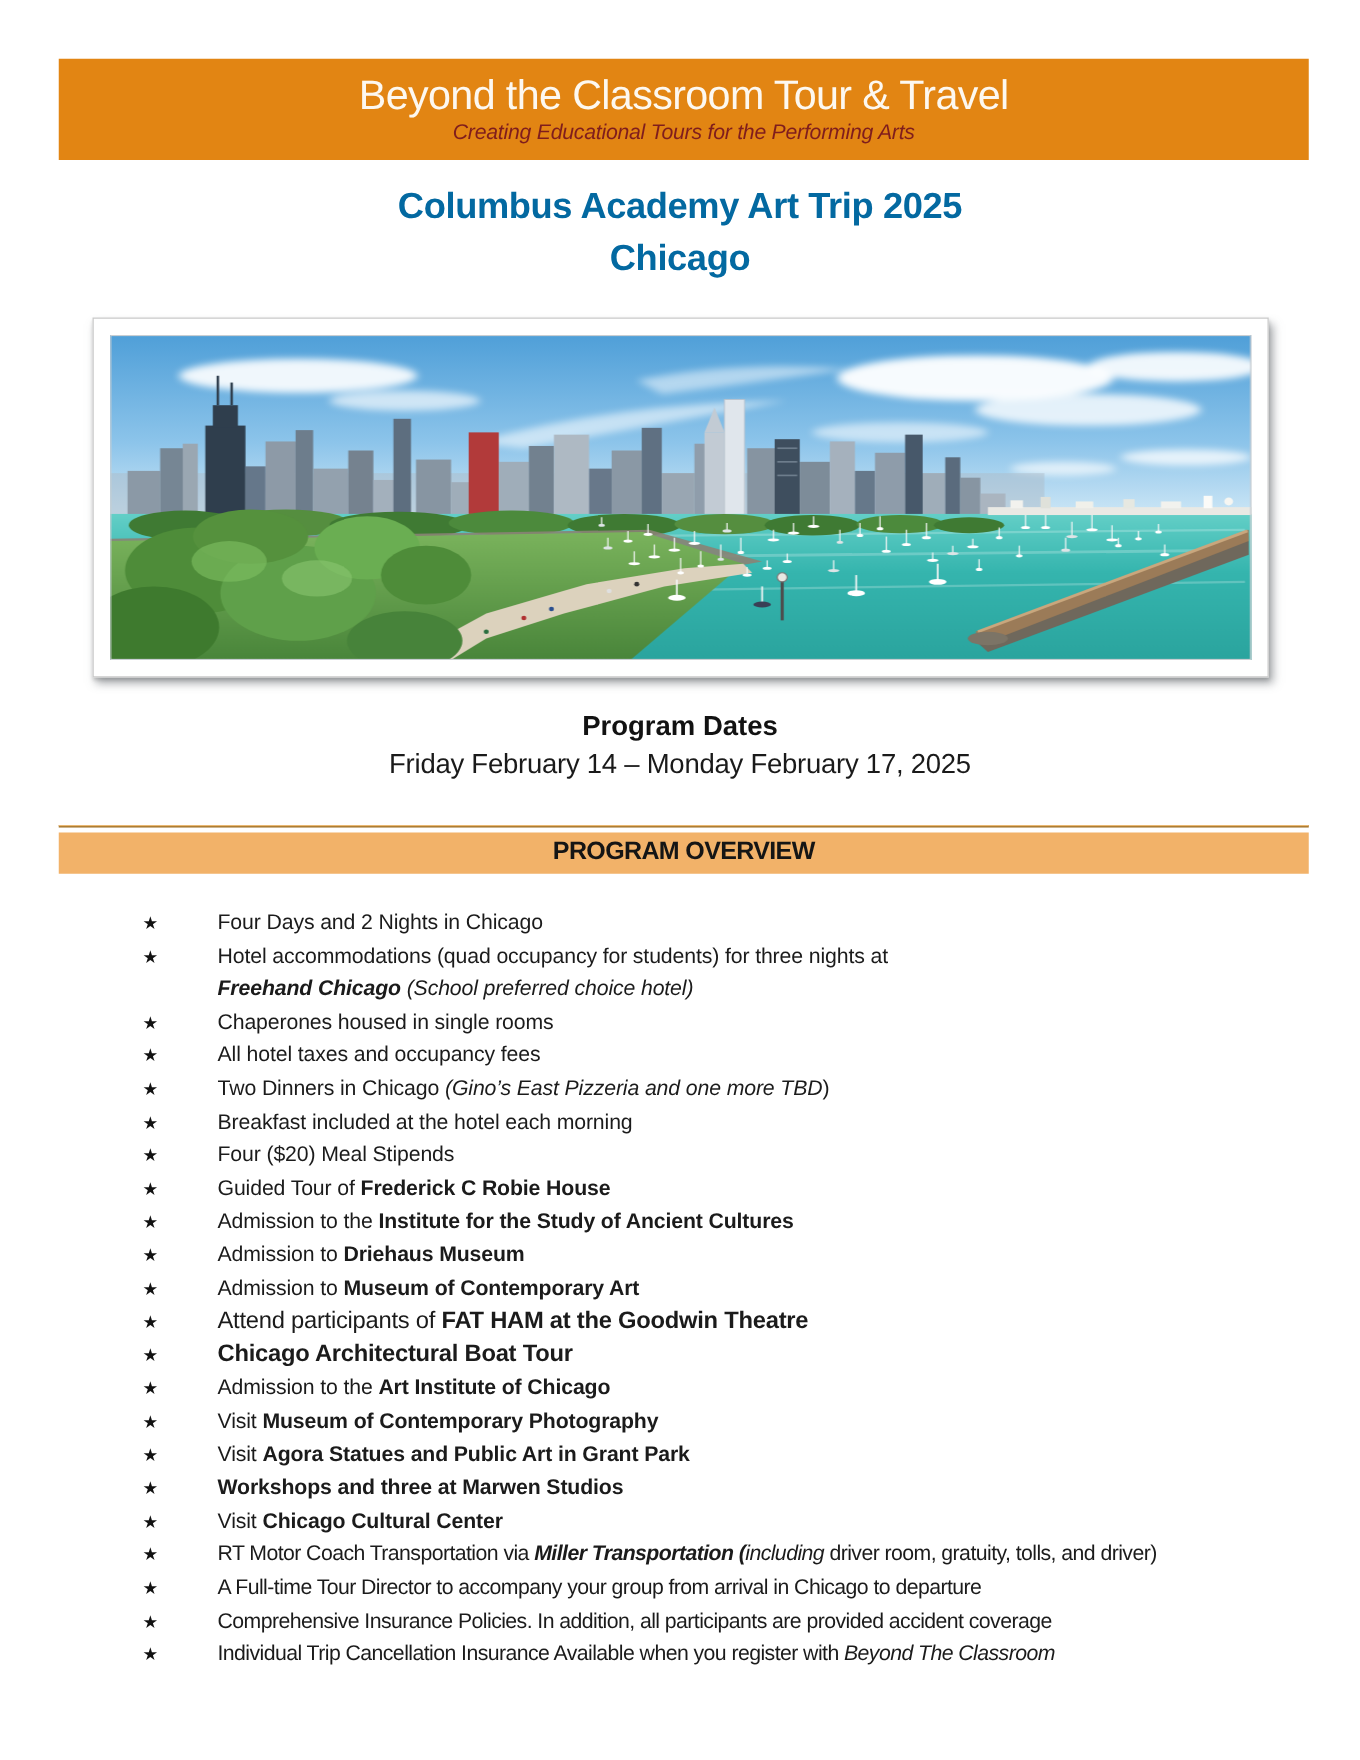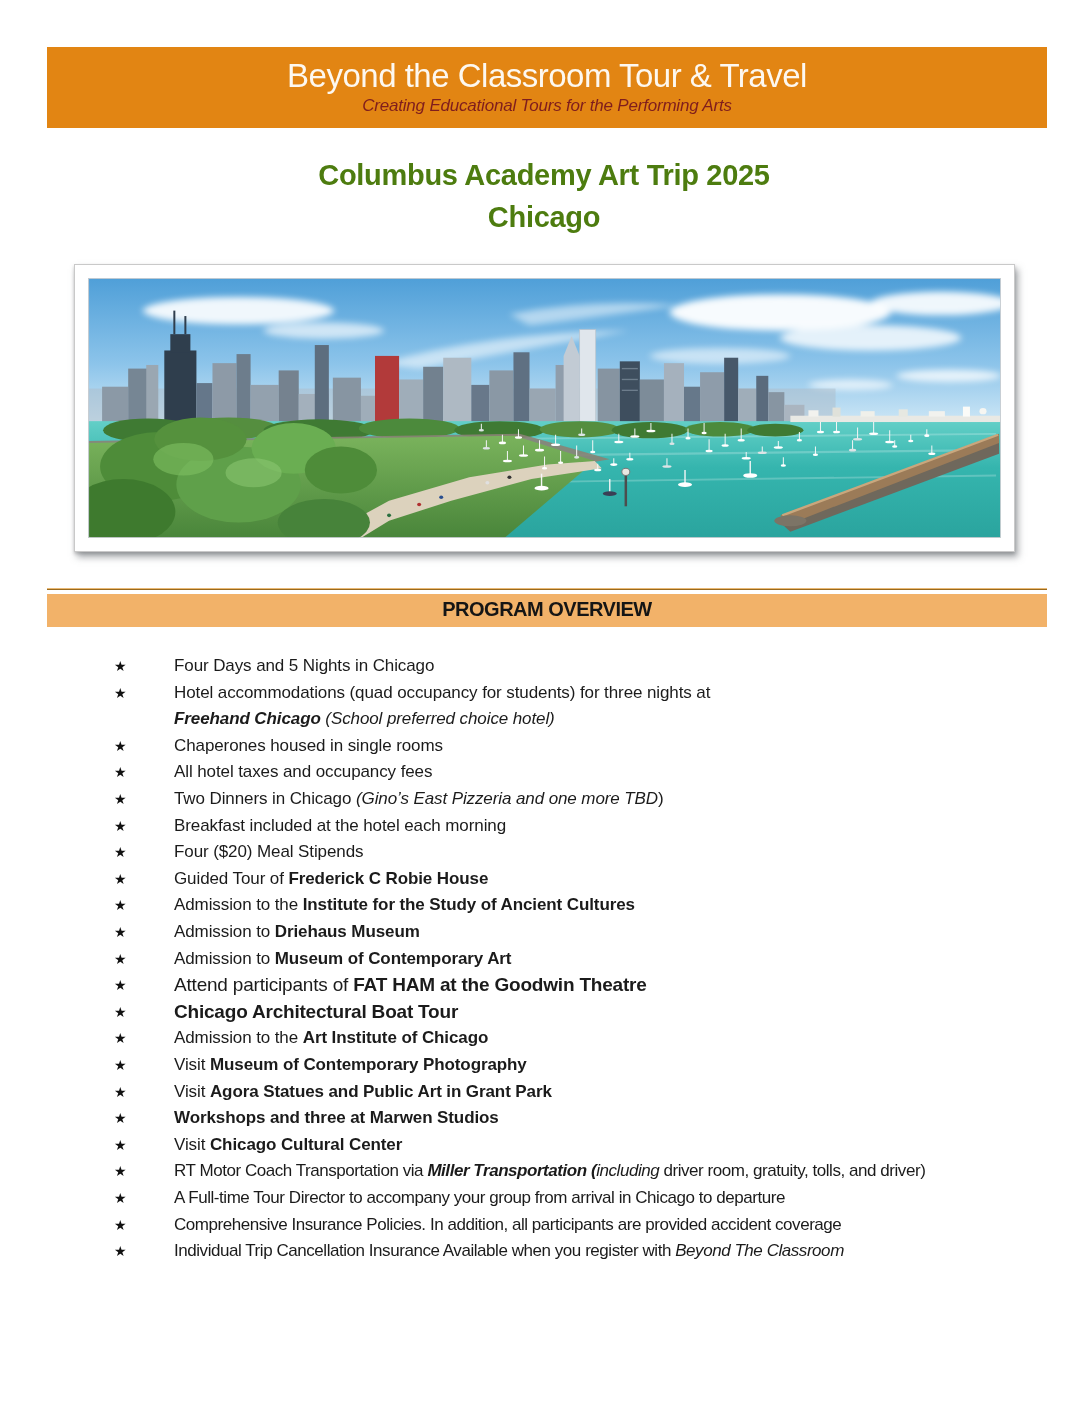--- a/index.html
+++ b/index.html
@@ -6,21 +6,21 @@
   html,body { background:#ffffff; }
   body { font-family:"Liberation Sans", sans-serif; color:var(--text,#1c1c1c); }
   .page { position:relative; width:1088px; min-height:1408px; margin:0 auto; background:#ffffff; overflow:hidden; }
 
   
   .banner { margin:47px 41px 0 47px; background:var(--banner-bg,#E28513); text-align:center; padding:10px 0 12px; }
   .banner-title { color:#fdf8f0; font-size:33px; letter-spacing:-0.5px; line-height:1.15; }
   .banner-subtitle { color:#7f1d1d; font-size:17px; font-style:italic; margin-top:1px; letter-spacing:-0.2px; }
 
   
-  .doc-title { text-align:center; font-size:29px; font-weight:bold; line-height:1.45; margin-top:26px; color:#4d7c0f; letter-spacing:-0.3px; }
+  .doc-title { text-align:center; font-size:29px; font-weight:bold; line-height:1.45; margin-top:16px; color:#0369a1; letter-spacing:-0.3px; }
 
   
   .photo-frame { width:941px; height:288px; margin:26px auto 0; background:#ffffff; border:1px solid #c9c9c9; padding:13px;
                  box-shadow: 3px 5px 7px rgba(90,95,100,0.55), 0 2px 3px rgba(0,0,0,0.18); }
   .photo-frame svg { display:block; width:100%; height:100%; }
 
   
   .dates { text-align:center; margin-top:26px; }
   .dates-heading { font-size:22px; font-weight:bold; color:#121212; }
   .dates-range { font-size:22px; margin-top:4px; color:#1a1a1a; letter-spacing:-0.2px; }
@@ -389,30 +389,34 @@
         <polygon points="688,268 908,178 908,194 700,280" fill="#6f685c"></polygon>
         <polygon points="690,262 908,172 908,182 698,272" fill="#9b7b58"></polygon>
         <line x1="692" y1="262" x2="907" y2="173" stroke="#c9a77d" stroke-width="2.5"></line>
         <ellipse cx="700" cy="268" rx="16" ry="6" fill="#7c7466"></ellipse>
       </g>
 
       <rect x="0.5" y="0.5" width="909" height="286" fill="none" stroke="#c9ced2" stroke-width="1"></rect>
     </svg>
   </figure>
 
+  <section class="dates">
+    <div class="dates-heading">Program Dates</div>
+    <div class="dates-range">Friday February 14 – Monday February 17, 2025</div>
+  </section>
 
   <div class="overview-rule"></div>
   <div class="overview-bar">
     <span>PROGRAM OVERVIEW</span>
   </div>
 
   <div class="list">
       <div class="item">
         <span class="star">★</span>
-        <span class="content"><span>Four Days and 5 Nights in Chicago</span></span>
+        <span class="content"><span>Four Days and 2 Nights in Chicago</span></span>
       </div>
       <div class="item">
         <span class="star">★</span>
         <span class="content"><span>Hotel accommodations (quad occupancy for students) for three nights at </span><br><span class="b i">Freehand Chicago </span><span class="i">(School preferred choice hotel)</span></span>
       </div>
       <div class="item">
         <span class="star">★</span>
         <span class="content"><span>Chaperones housed in single rooms</span></span>
       </div>
       <div class="item">

